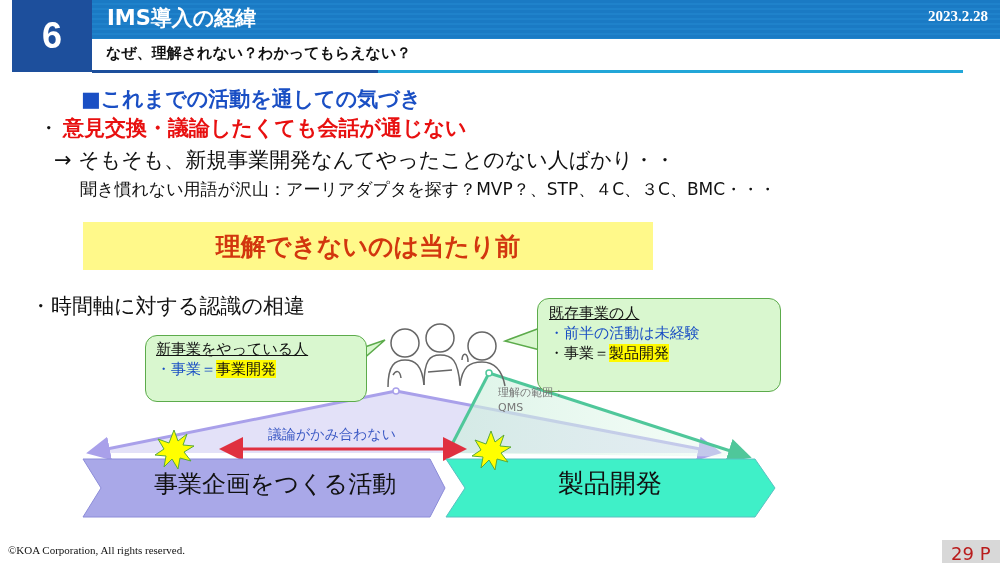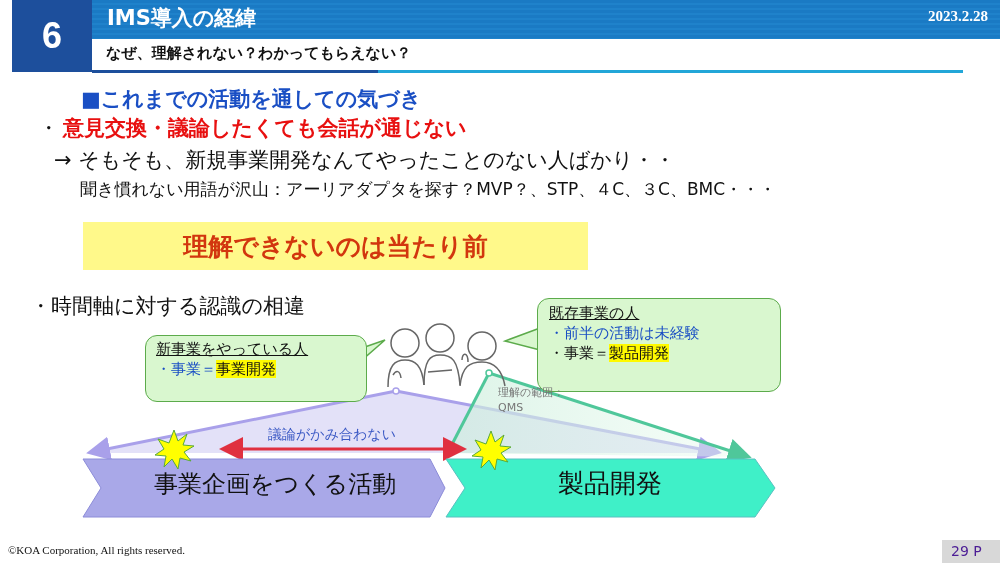--- a/index.html
+++ b/index.html
@@ -15,21 +15,21 @@
   .subtitle { position: absolute; left: 106px; top: 44px; font-weight: bold; font-size: 15px; color: #111; }
   .underline-dark { position: absolute; left: 92px; top: 70px; width: 286px; height: 3px; background: #1d4f9c; }
   .underline-light { position: absolute; left: 378px; top: 70px; width: 585px; height: 3px; background: #22a6d8; }
 
   .h-section { position: absolute; left: 34px; top: 85px; font-size: 21px; font-weight: bold; color: #1a4fc4; margin-left: 47px; }
   .h-red { position: absolute; left: 38px; top: 114px; font-size: 21px; font-weight: bold; color: #e81010; }
   .bullet-dot { color: #111; font-weight: normal; margin-right: 4px; }
   .line-arrow { position: absolute; left: 54px; top: 146px; font-size: 21px; color: #111; text-align: right; }
   .line-terms { position: absolute; left: 80px; top: 178px; font-size: 17px; color: #111; }
 
-  .yellow-box { position: absolute; left: 83px; top: 222px; width: 505px; height: 48px; background: #fff98a; display: flex; align-items: center; justify-content: center; }
+  .yellow-box { position: absolute; left: 83px; top: 222px; width: 570px; height: 48px; background: #fff98a; display: flex; align-items: center; justify-content: center; }
   .yellow-text { font-size: 25px; font-weight: bold; color: #d2360e; }
 
   .time-axis { position: absolute; left: 30px; top: 292px; font-size: 21px; color: #111; }
 
   svg.diagram { position: absolute; left: 0; top: 0; width: 1000px; height: 563px; }
 
   .bubble { position: absolute; background: #d9f7cf; border: 1.5px solid #5cab4b; border-radius: 12px; font-size: 15px; line-height: 20px; }
   .bubble-new { left: 145px; top: 335px; width: 222px; height: 67px; padding: 3px 10px; }
   .bubble-old { left: 537px; top: 298px; width: 244px; height: 94px; padding: 4px 11px; }
   .b-head { text-decoration: underline; color: #111; }
@@ -38,21 +38,21 @@
   .hl { background: #fffa00; color: #111; }
 
   .qms-label { position: absolute; left: 498px; top: 385px; font-size: 11px; color: #777; line-height: 15px; }
   .argue-label { position: absolute; left: 268px; top: 426px; font-size: 14px; color: #3a58c4; }
 
   .chev-left-text { position: absolute; left: 130px; top: 468px; width: 290px; text-align: center; font-size: 24px; color: #111; }
   .chev-right-text { position: absolute; left: 470px; top: 466px; width: 280px; text-align: center; font-size: 26px; color: #111; }
 
   .copyright { position: absolute; left: 8px; top: 544px; font-family: "Liberation Serif", serif; font-size: 11px; color: #111; }
   .page-box { position: absolute; left: 942px; top: 540px; width: 58px; height: 23px; background: #d8d8d8; }
-  .page-text { position: absolute; left: 951px; top: 543px; font-size: 14px; color: #4c1d95; }
+  .page-text { position: absolute; left: 951px; top: 543px; font-size: 18px; color: #b91c1c; }
 </style>
 </head>
 <body>
 
 <div class="num-box">
     <span>6</span>
   </div>
 <div class="title-bar"></div>
 <div class="title-text">IMS導入の経緯</div>
 <div class="date-text">2023.2.28</div>

